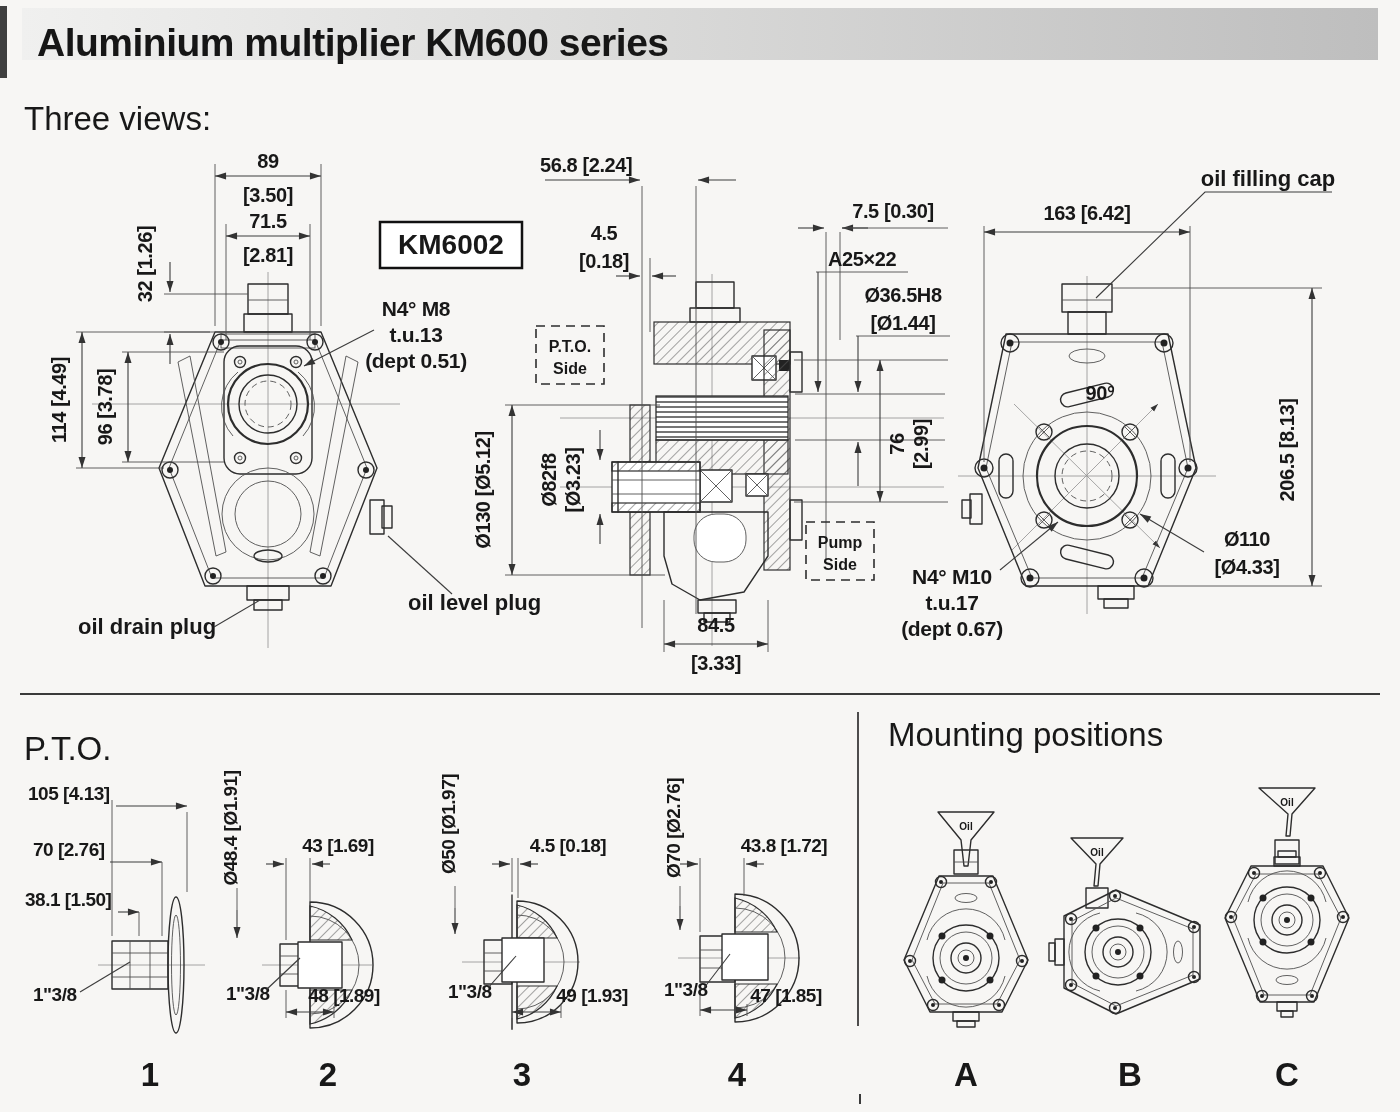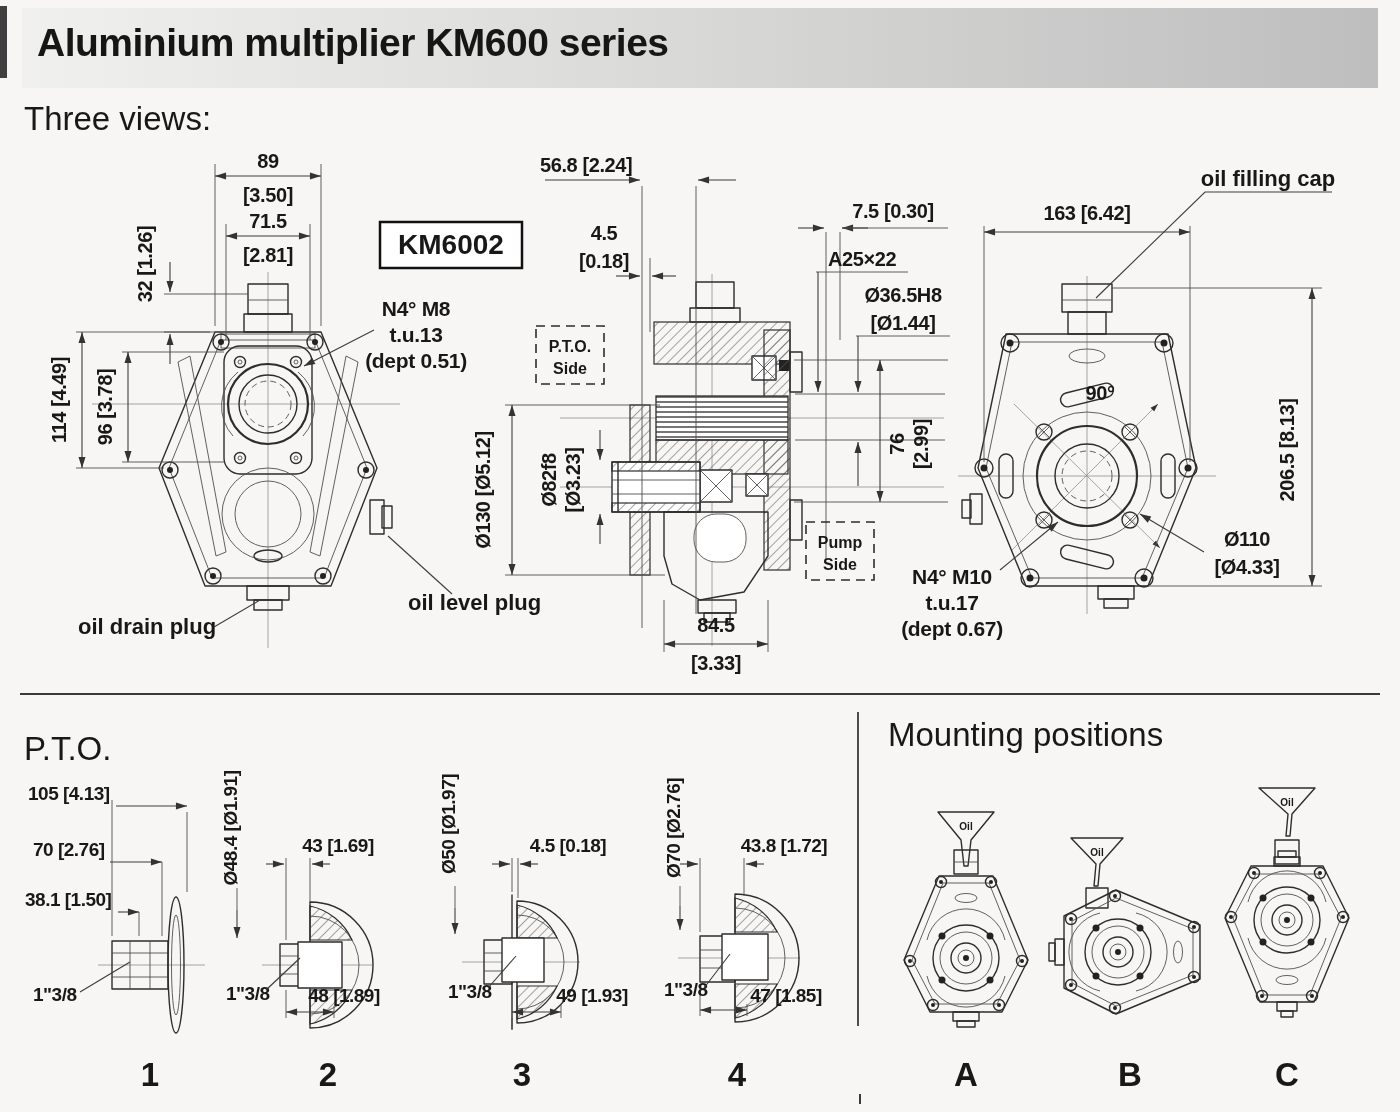--- a/index.html
+++ b/index.html
@@ -2,21 +2,21 @@
 <html><head>
 <meta charset="utf-8">
 <style>
   html,body{margin:0;padding:0;}
   body{
     width:1400px;height:1112px;position:relative;overflow:hidden;
     background:#f7f6f4;
     font-family:"Liberation Sans",sans-serif;
   }
   .titlebar{
-    position:absolute;left:22px;top:8px;width:1356px;height:80px;
+    position:absolute;left:22px;top:8px;width:1356px;height:52px;
     background:linear-gradient(90deg,#f0f0ef 0%,#dddddc 40%,#bebebe 100%);
   }
   .titlebar .t{
     display:block;font-size:39px;font-weight:700;color:#161616;
     line-height:70px;padding-left:15px;letter-spacing:-0.5px;white-space:nowrap;
   }
   svg{position:absolute;left:0;top:0;}
   .ln{stroke:#2d2d2d;stroke-width:1.4;fill:none;stroke-linejoin:round;stroke-linecap:round}
   .ln2{stroke:#2d2d2d;stroke-width:2.2;fill:none}
   .thin{stroke:#4f4f4f;stroke-width:0.9;fill:none}

